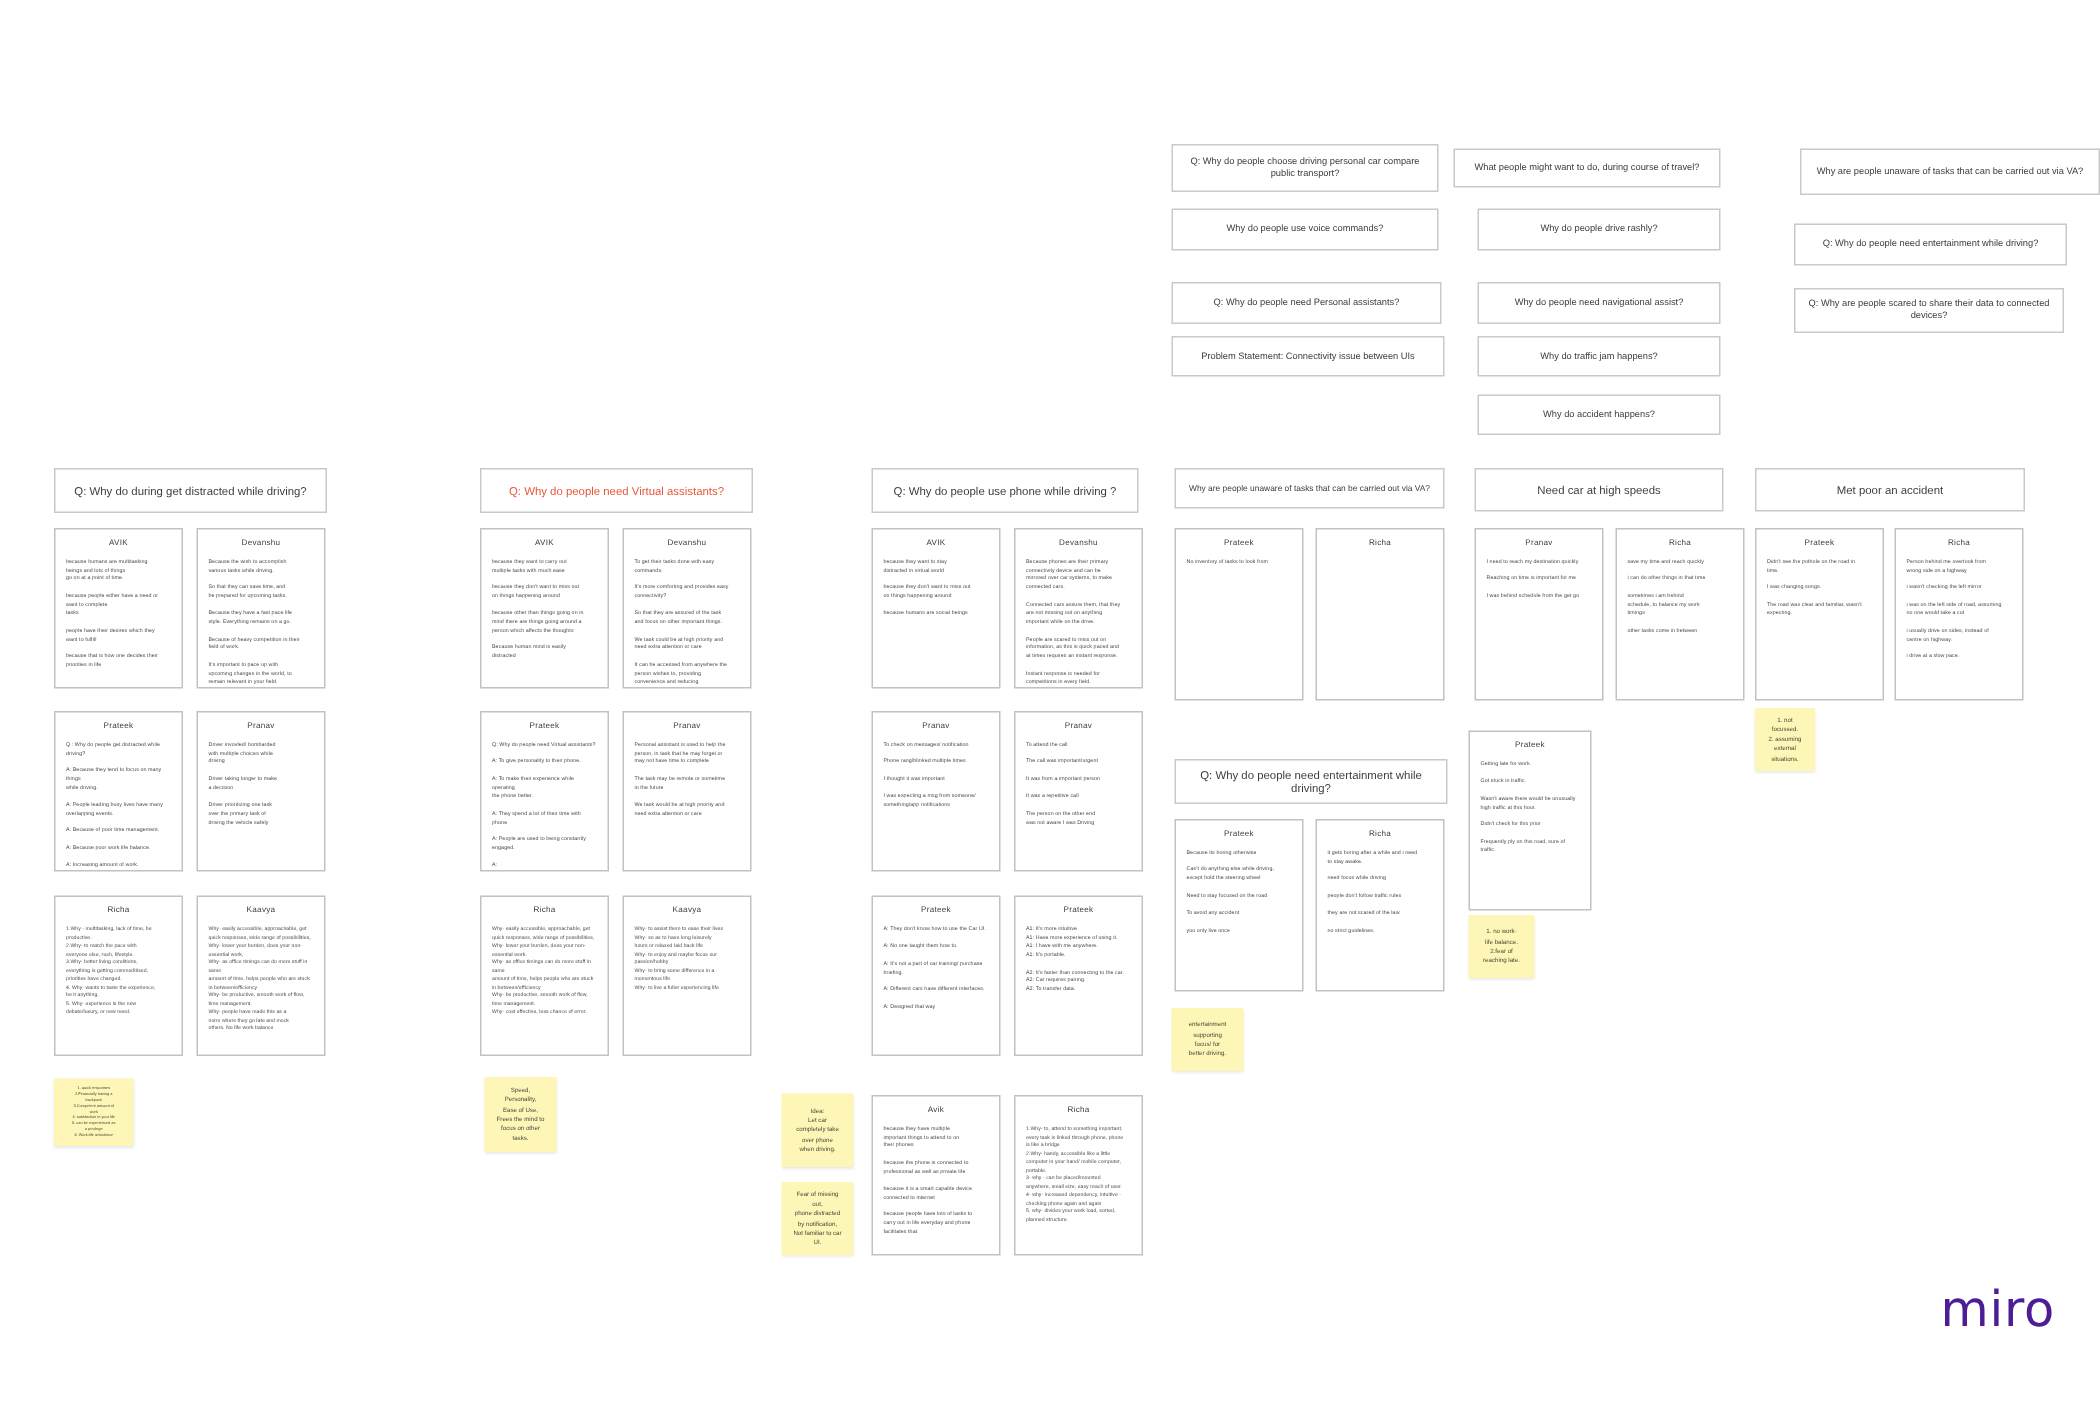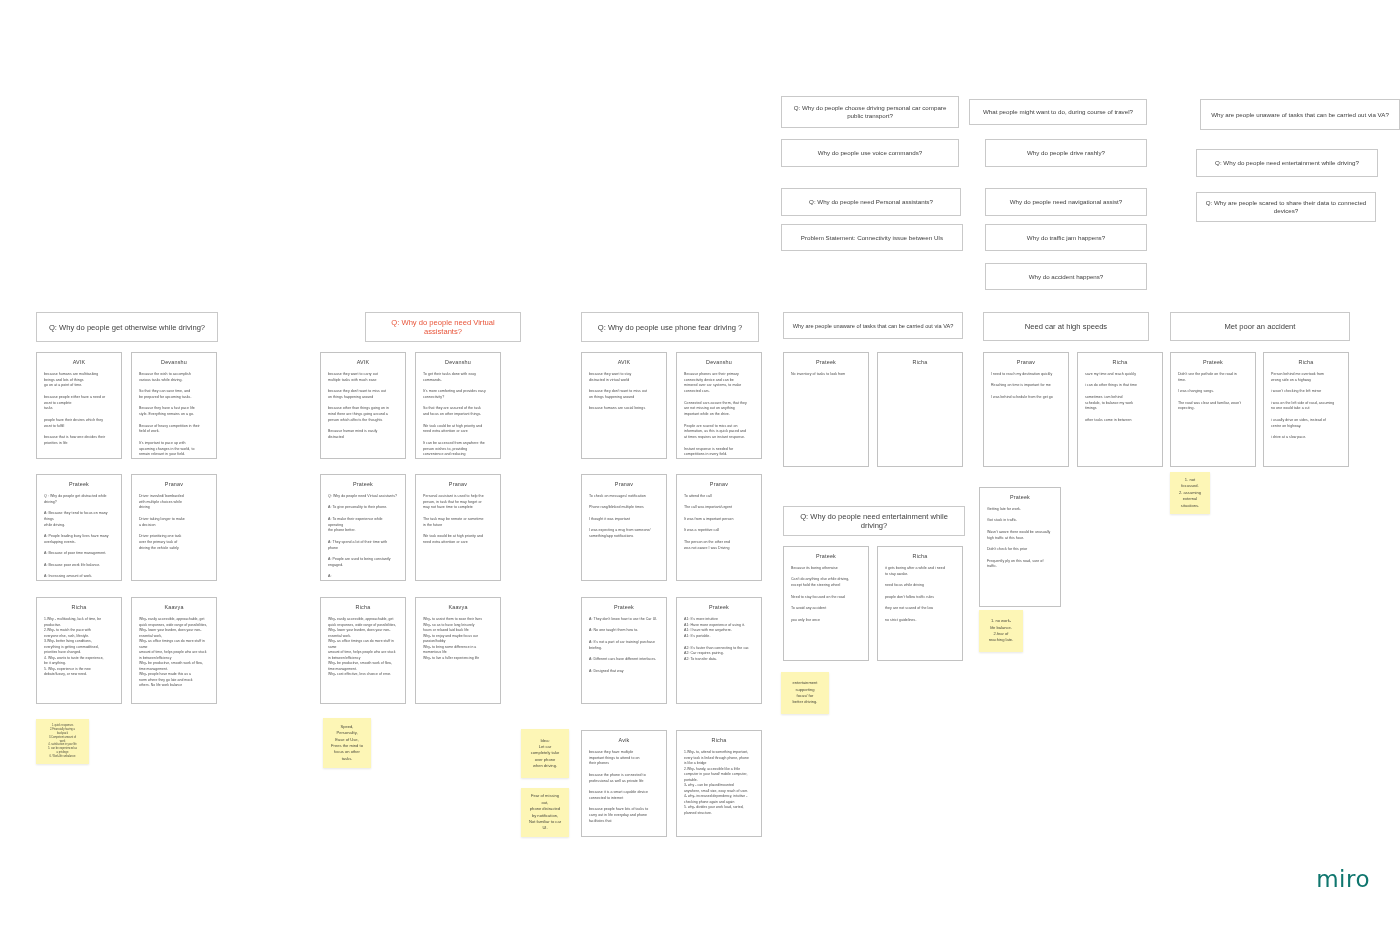--- a/index.html
+++ b/index.html
@@ -83,22 +83,22 @@
     align-items: center;
     justify-content: center;
     overflow: hidden;
   }
   .sticky.xs { font-size: 2.6px; line-height: 1.5; }
 
   #brand {
     position: absolute;
     right: 30px;
     bottom: 45px;
-    font-size: 23px;
-    color: #0f766e;
+    font-size: 33px;
+    color: #4c1d95;
     letter-spacing: .5px;
     font-family: "DejaVu Sans", sans-serif;
   }
 </style>
 </head>
 <body>
 
 <div id="canvas">
 
   <div class="qbox small" style="left:781px; top:96px; width:178px; height:32px;">Q: Why do people choose driving personal car compare public transport?</div>
@@ -118,25 +118,25 @@
   <div class="qbox small" style="left:985px; top:188px; width:162px; height:28px;">Why do people need navigational assist?</div>
 
   <div class="qbox small" style="left:1196px; top:192px; width:180px; height:30px;">Q: Why are people scared to share their data to connected devices?</div>
 
   <div class="qbox small" style="left:781px; top:224px; width:182px; height:27px;">Problem Statement: Connectivity issue between UIs</div>
 
   <div class="qbox small" style="left:985px; top:224px; width:162px; height:27px;">Why do traffic jam happens?</div>
 
   <div class="qbox small" style="left:985px; top:263px; width:162px; height:27px;">Why do accident happens?</div>
 
-  <div class="section-head" style="left:36px; top:312px; width:182px; height:30px;">Q: Why do people get otherwise while driving?</div>
-
-  <div class="section-head accent" style="left:320px; top:312px; width:156px; height:30px;margin-left:45px;">Q: Why do people need Virtual assistants?</div>
-
-  <div class="section-head" style="left:581px; top:312px; width:178px; height:30px;">Q: Why do people use phone fear driving ?</div>
+  <div class="section-head" style="left:36px; top:312px; width:182px; height:30px;">Q: Why do during get distracted while driving?</div>
+
+  <div class="section-head accent" style="left:320px; top:312px; width:182px; height:30px;">Q: Why do people need Virtual assistants?</div>
+
+  <div class="section-head" style="left:581px; top:312px; width:178px; height:30px;">Q: Why do people use phone while driving ?</div>
 
   <div class="section-head tiny" style="left:783px; top:312px; width:180px; height:27px;">Why are  people unaware of tasks that can be carried out via VA?</div>
 
   <div class="section-head" style="left:983px; top:312px; width:166px; height:29px;">Need car at high speeds</div>
 
   <div class="section-head" style="left:1170px; top:312px; width:180px; height:29px;">Met poor an accident</div>
 
   <div class="section-head" style="left:783px; top:506px; width:182px; height:30px;">Q: Why do people need entertainment while driving?</div>
 
   <div class="note" style="left:36px; top:352px; width:86px; height:107px;">

